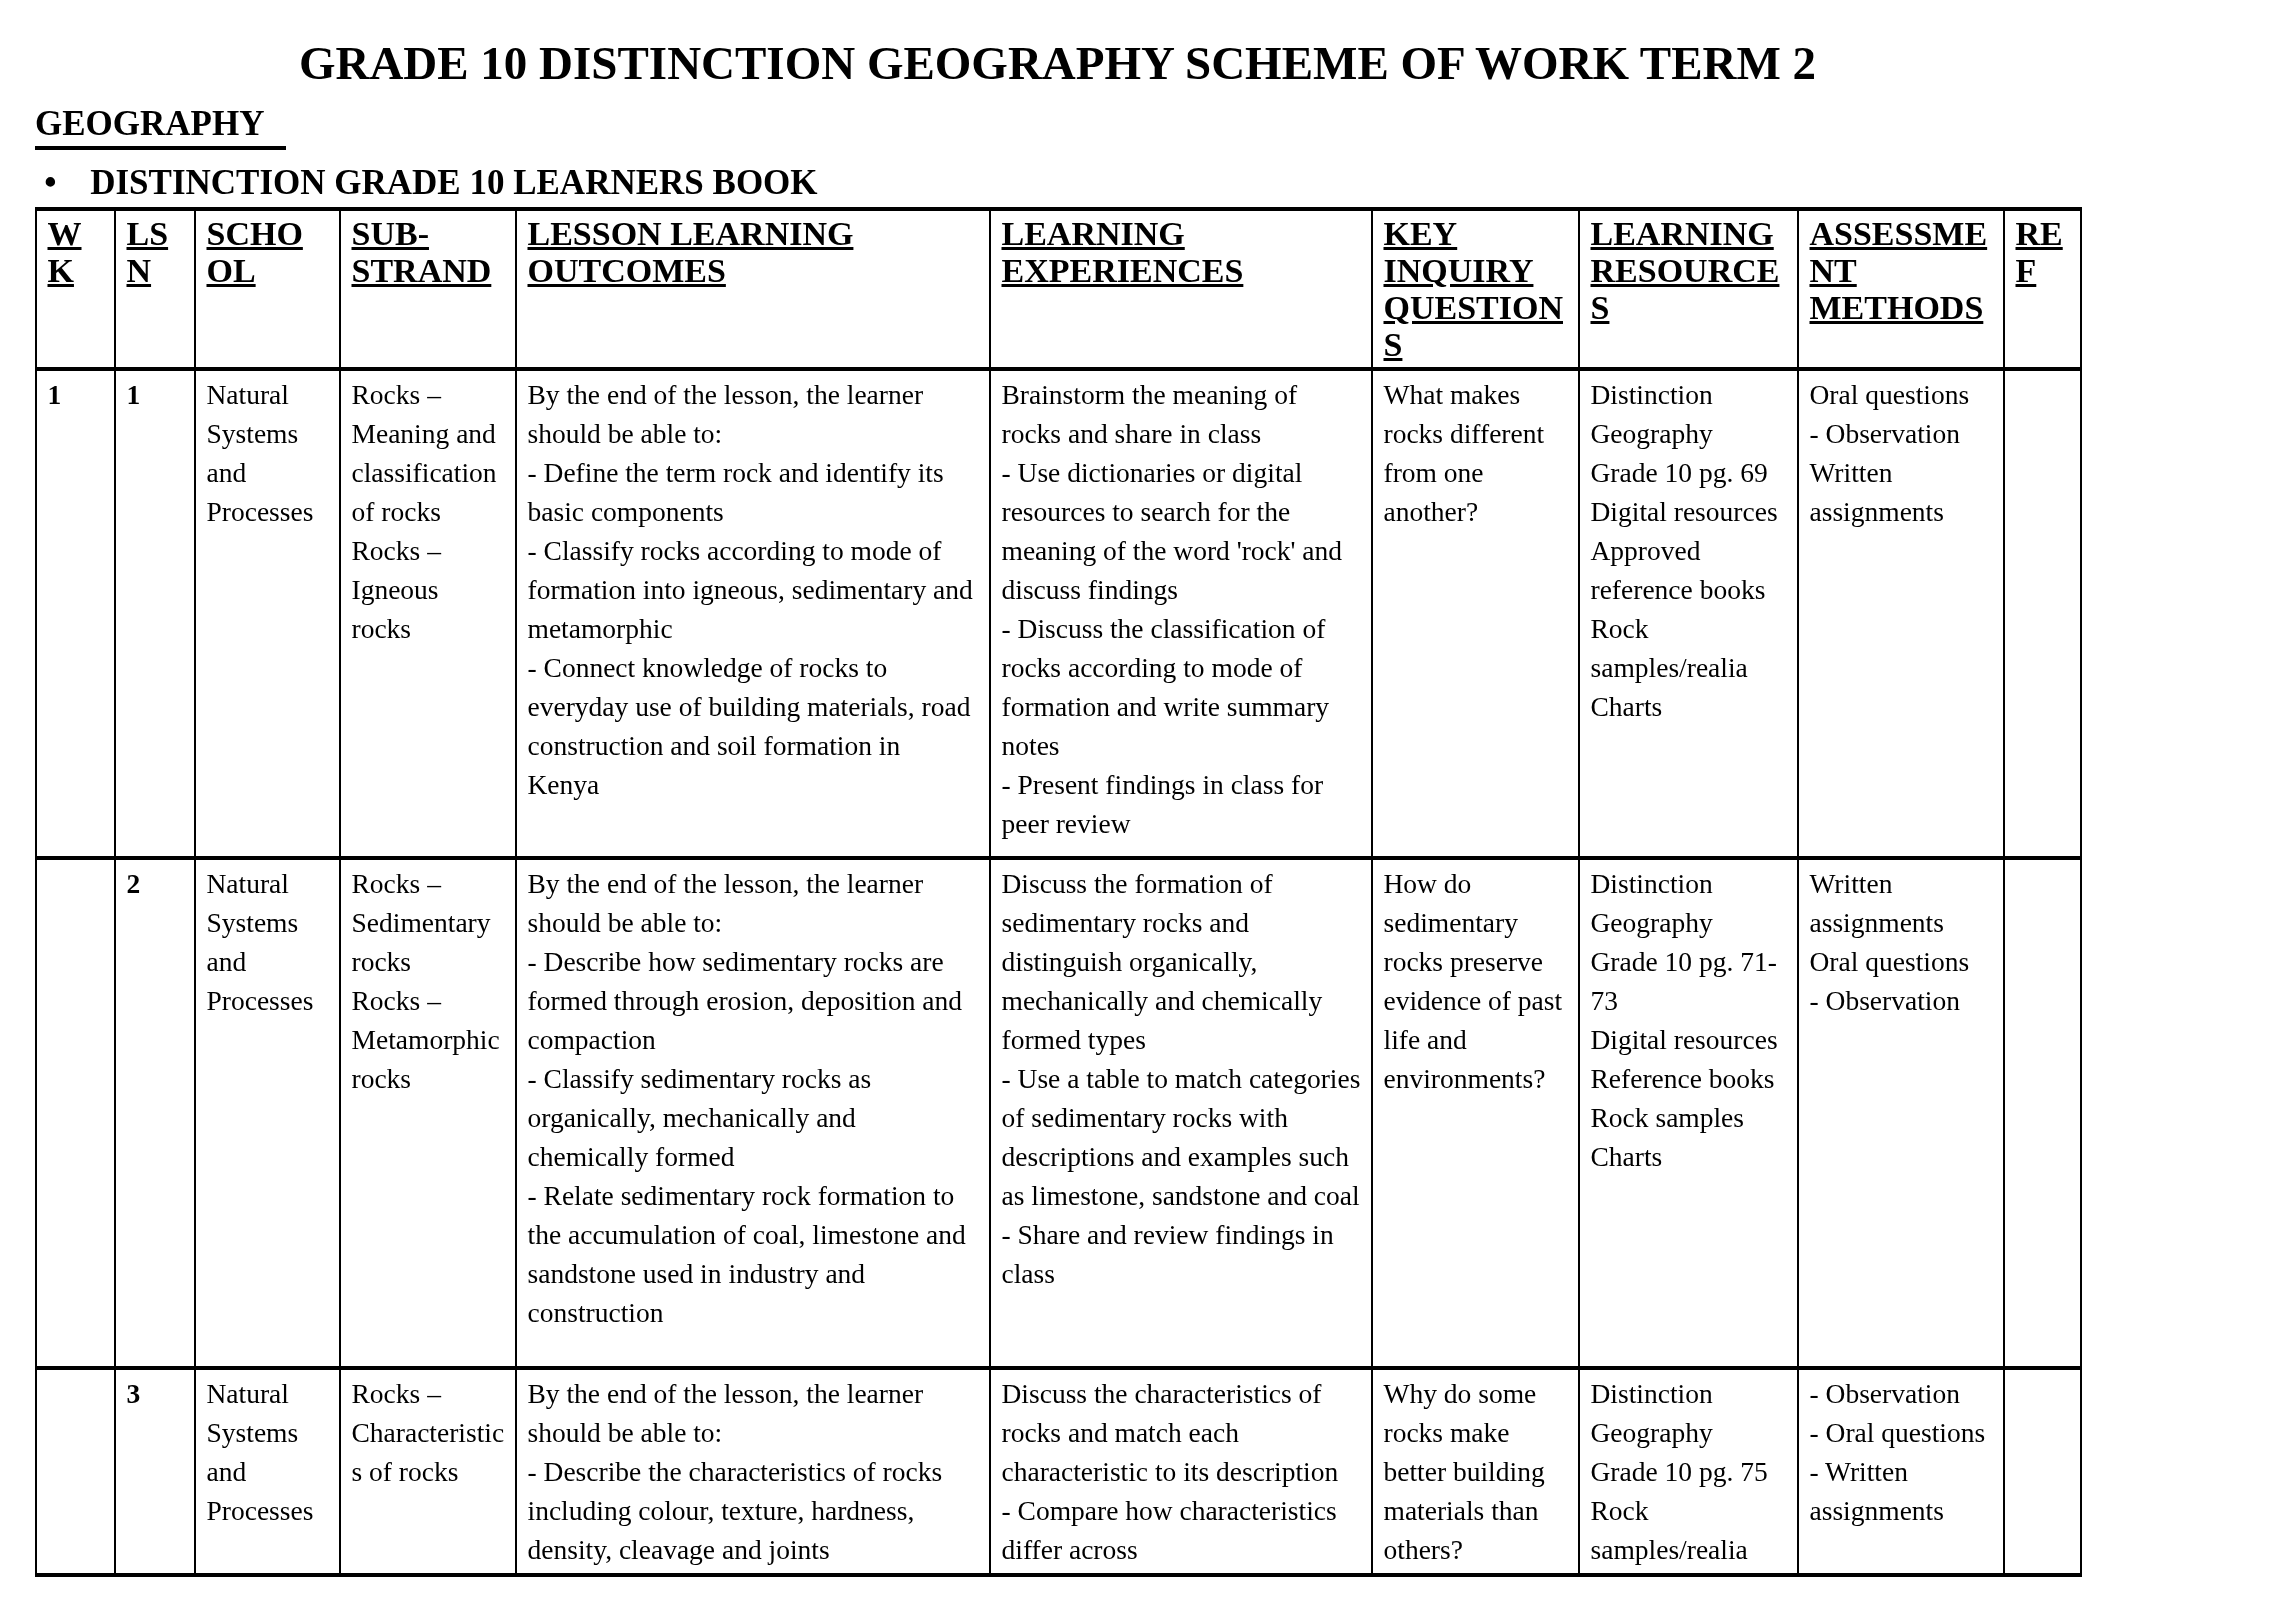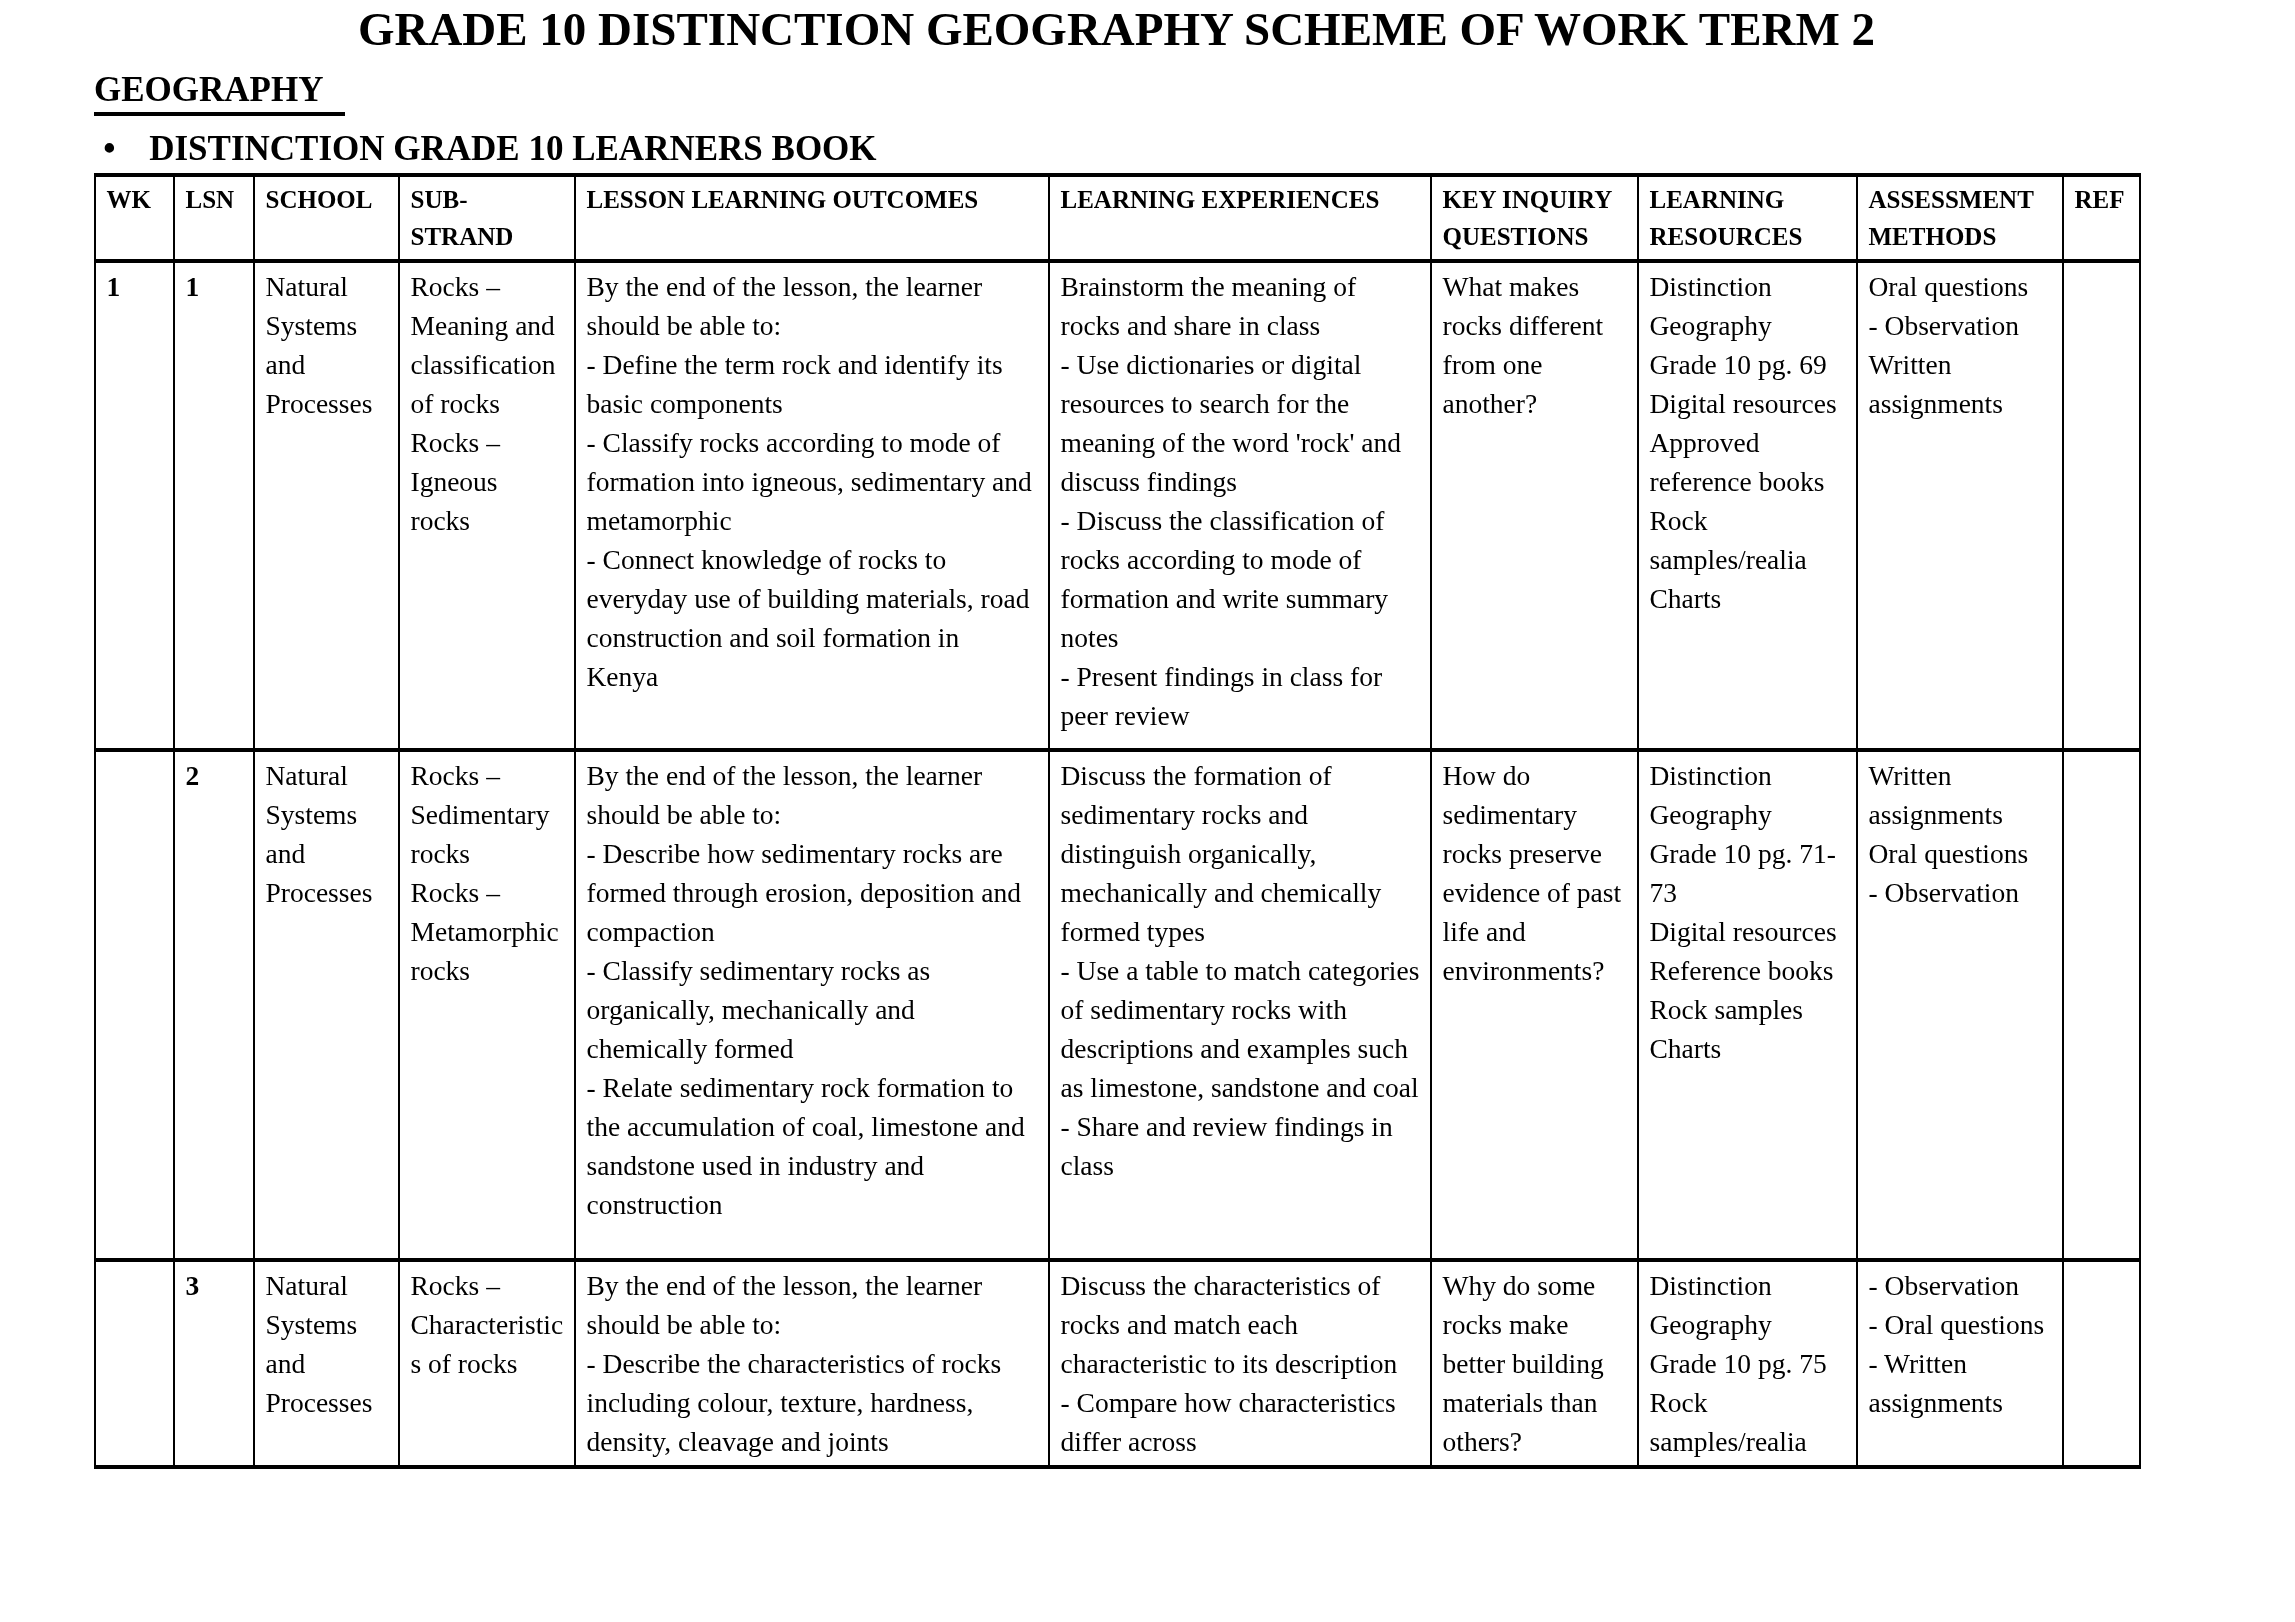--- a/index.html
+++ b/index.html
@@ -5,22 +5,23 @@
   html,body { margin:0; padding:0; background:#ffffff; }
   .page {
     position:relative;
     width:2295px; height:1623px;
     overflow:hidden;
     background:#ffffff;
     color:#000000;
     font-family:"Liberation Serif", serif;
   }
   .content {
-    margin-left:94px;
+    margin-left:35px;
     width:2045px;
+    padding-top:34px;
   }
   .doc-title {
     font-size:47px; font-weight:bold;
     line-height:59px;
     text-align:center;
     white-space:nowrap;
   }
   .doc-subtitle {
     font-size:47px; font-weight:bold;
     line-height:59px;
@@ -56,23 +57,24 @@
     border-top-width:4.6px;
     border-bottom-width:4.6px;
     vertical-align:top;
     text-align:left;
     padding:3.9px 10.5px;
     white-space:pre-line;
     overflow-wrap:break-word;
     word-break:break-word;
   }
   table.sow th {
-    font-size:25px;
+    font-size:34px;
     line-height:37px;
     font-weight:bold;
+    text-decoration:underline;
   }
   table.sow td {
     font-size:27.5px;
     line-height:39px;
     font-weight:normal;
   }
   table.sow td.cell-num { font-weight:bold; }
   tr.hdr    { height:83px; }
   tr.row-0  { height:489px; }
   tr.row-1  { height:510px; }

